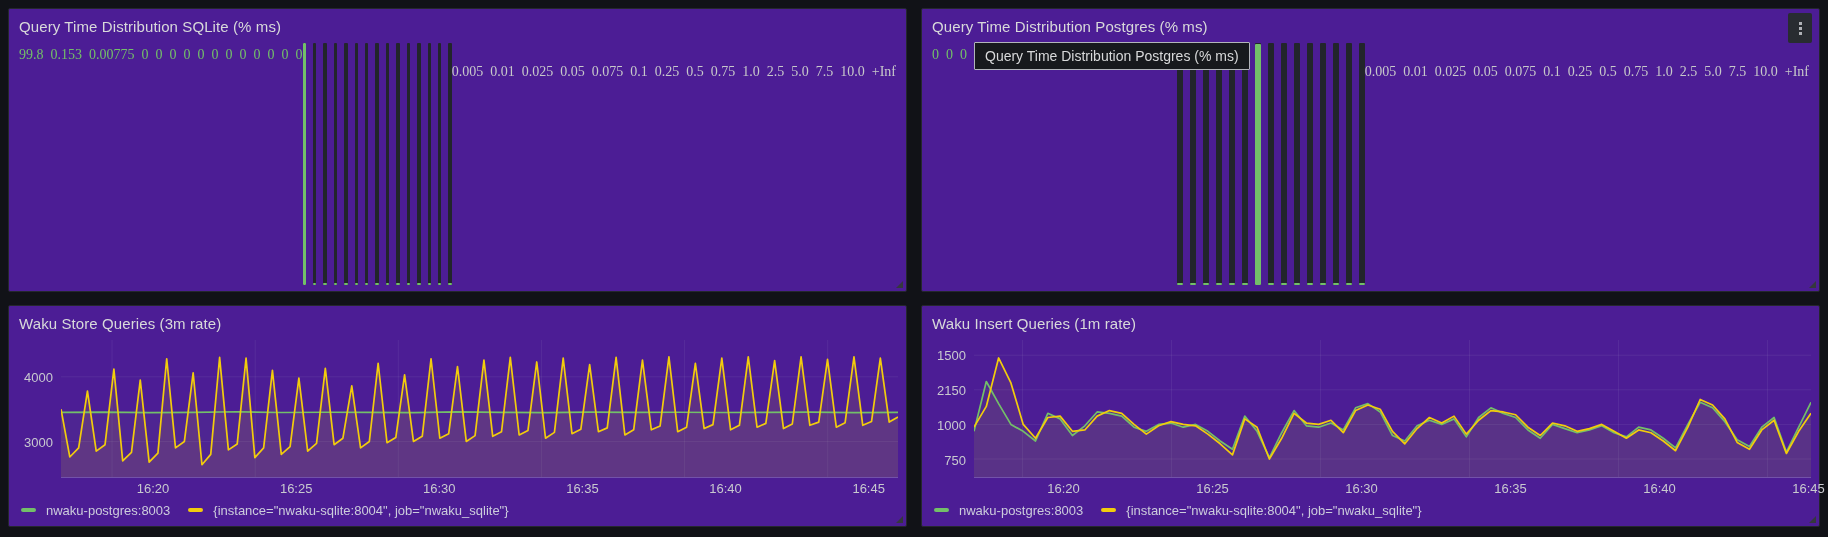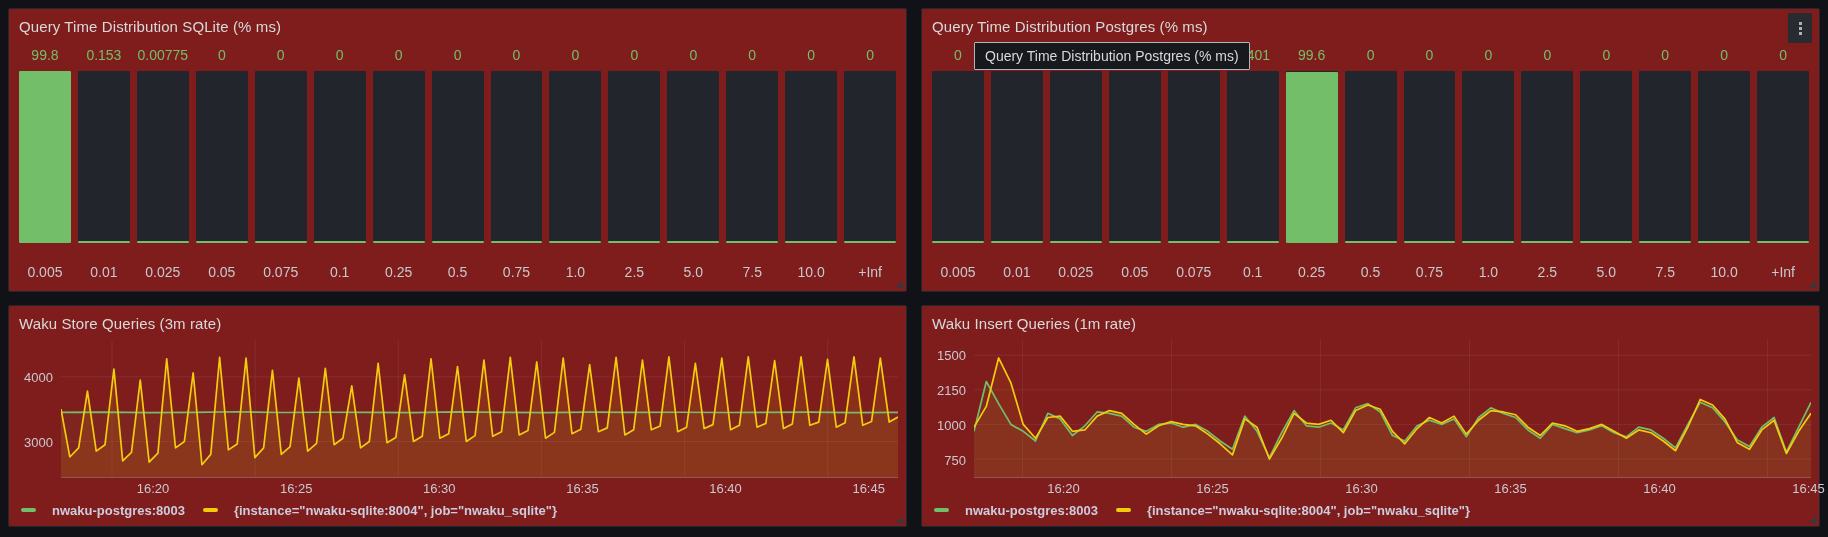--- a/index.html
+++ b/index.html
@@ -10,21 +10,21 @@
     overflow: hidden;
   }
   .grid {
     display: grid;
     grid-template-columns: 1fr 1fr;
     grid-template-rows: 284px 222px;
     gap: 13px 14px;
     padding: 8px;
   }
   .panel {
-    background: #7f1d1d;
+    background: #4c1d95;
     border: 1px solid #25272e;
     border-radius: 2px;
     position: relative;
   }
   .panel::after {
     content: "";
     position: absolute;
     right: 3px; bottom: 3px;
     width: 0; height: 0;
     border-left: 7px solid transparent;
@@ -41,21 +41,22 @@
     font-size: 15px;
     font-weight: 500;
     letter-spacing: 0.1px;
     white-space: nowrap;
   }
   
   .bargauge {
     position: absolute;
     inset: 34px 10px 6px 10px;
     display: flex;
-    flex-direction: column;
+    flex-direction: row;
+    font-family: Liberation Serif, serif;
   }
   .bg-vals { display: flex; gap: 7px; height: 28px; }
   .bg-vals span {
     flex: 1; text-align: center;
     color: #73bf69; font-size: 14px; line-height: 24px;
     overflow: visible; white-space: nowrap;
   }
   .bg-bars { flex: 1; display: flex; gap: 7px; }
   .bg-track { flex: 1; background: #22252b; position: relative; border-radius: 1px; }
   .bg-fill {
@@ -109,21 +110,21 @@
   .x-axis { height: 20px; position: relative; margin-left: 44px; margin-right: 0; }
   .x-axis span {
     position: absolute; top: 3px; transform: translateX(-50%);
     color: #c8c9cf; font-size: 13px; white-space: nowrap; margin-left: 41px;
   }
   .legend {
     height: 24px;
     display: flex; align-items: center; gap: 18px;
     padding-left: 4px;
   }
-  .legend-item { display: flex; align-items: center; gap: 16px; cursor: pointer; font-weight: bold; }
+  .legend-item { display: flex; align-items: center; gap: 10px; cursor: pointer; }
   .legend-item .lbl { color: #ccccdc; font-size: 13px; white-space: nowrap; }
   .pill { width: 15px; height: 4px; border-radius: 2px; display: block; }
   .pill-green { background: #73bf69; }
   .pill-yellow { background: #f2cc0c; }
 </style>
 </head>
 <body>
 
 <div class="grid">
 

